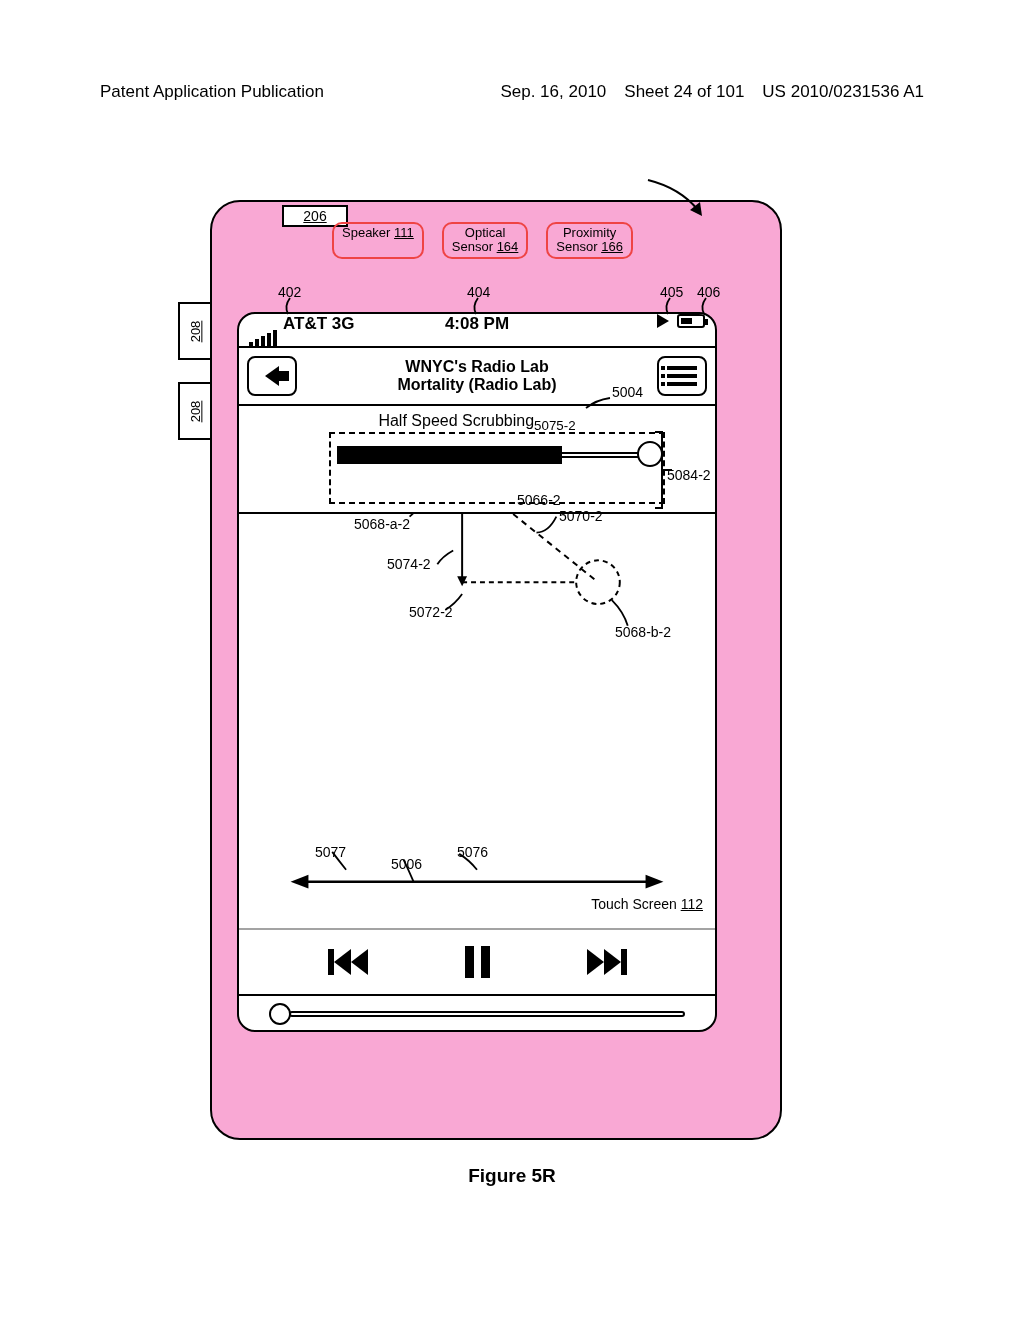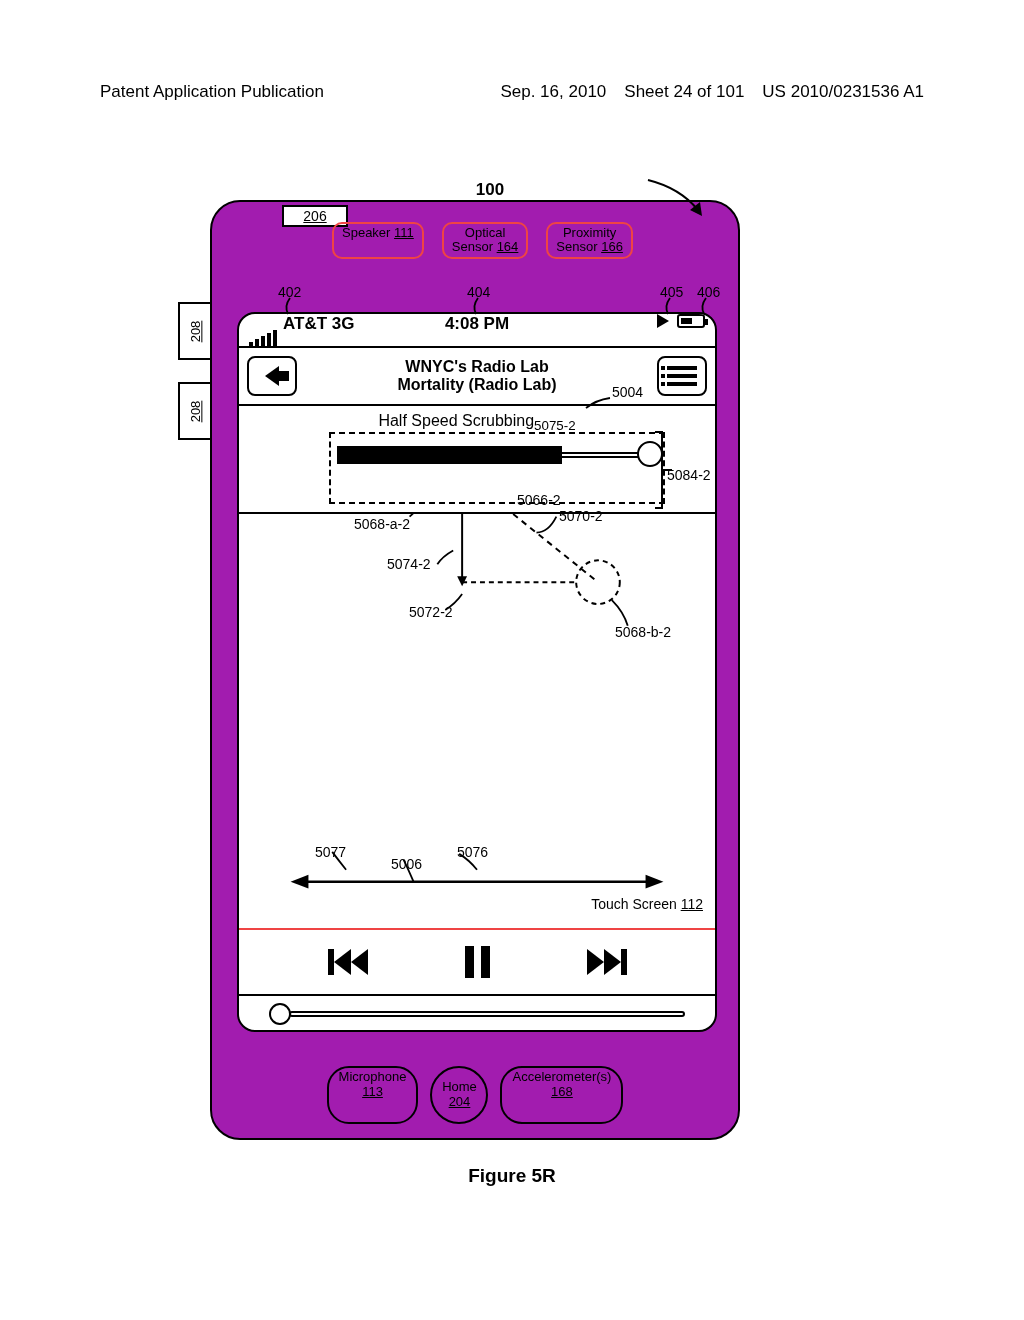--- a/index.html
+++ b/index.html
@@ -42,25 +42,25 @@
     left: 0; right: 0;
     text-align: center;
     font-weight: bold;
     font-size: 17px;
   }
   
   .device-outer {
     position: absolute;
     top: 60px;
     left: 40px;
-    width: 530px;
+    width: 572px;
     height: 940px;
     border: 2.5px solid #000;
     border-radius: 30px;
-    background: #a21caf;
+    background: #f9a8d4;
   }
   
   .box-206 {
     position: absolute;
     top: 3px;
     left: 70px;
     width: 66px;
     height: 22px;
     border: 2px solid #000;
     background: #fff;
@@ -288,21 +288,21 @@
     left: 300px;
     width: 26px; height: 26px;
     border: 2px solid #000;
     border-radius: 50%;
     background: #fff;
   }
   
   .content-area {
     position: relative;
     height: 416px;
-    border-bottom: 2px solid #ef4444;
+    border-bottom: 2px solid #a3a3a3;
   }
   
   .controls-row {
     height: 66px;
     border-bottom: 2px solid #000;
     display: flex;
     align-items: center;
     justify-content: space-around;
     padding: 0 40px;
   }
@@ -395,21 +395,20 @@
   <div>Patent Application Publication</div>
   <div class="page-right">
     <span>Sep. 16, 2010</span>
     <span>Sheet 24 of 101</span>
     <span>US 2010/0231536 A1</span>
   </div>
 </div>
 
 <div class="figure-area">
 
-  <div class="device-title-num">100</div>
 
   <div class="device-outer">
     <div class="box-206">206</div>
 
     <div class="tab-208 tab-a">
         <span>208</span>
       </div>
     <div class="tab-208 tab-b">
         <span>208</span>
       </div>
@@ -545,32 +544,20 @@
       <div class="vol-row">
         <div class="vol-thumb"></div>
         <div class="vol-track"></div>
       </div>
     </div>
 
     <div class="co" style="top:182px; left:400px">5004</div>
 
     <div class="co" style="top:265px; left:455px">5084-2</div>
 
-    <div class="bottom-row">
-      <div class="bot">
-        <span>Microphone</span><br><span class="u">113</span>
-      </div>
-      <div class="bot home">
-        <span>Home</span>
-          <span class="u">204</span>
-      </div>
-      <div class="bot">
-        <span>Accelerometer(s)</span><br><span class="u">168</span>
-      </div>
-    </div>
   </div>
 
   <svg class="overlay" viewBox="0 0 640 1010" style="position:absolute;top:0;left:0;width:640px;height:1010px">
 
     <path d="M478 40 Q510 48 528 70" fill="none" stroke="#000" stroke-width="2"></path>
     <polygon points="532,76 520,70 530,62" fill="#000"></polygon>
 
     <path d="M120 158 Q114 166 118 174" fill="none" stroke="#000" stroke-width="1.8"></path>
 
     <path d="M308 158 Q302 166 306 174" fill="none" stroke="#000" stroke-width="1.8"></path>

